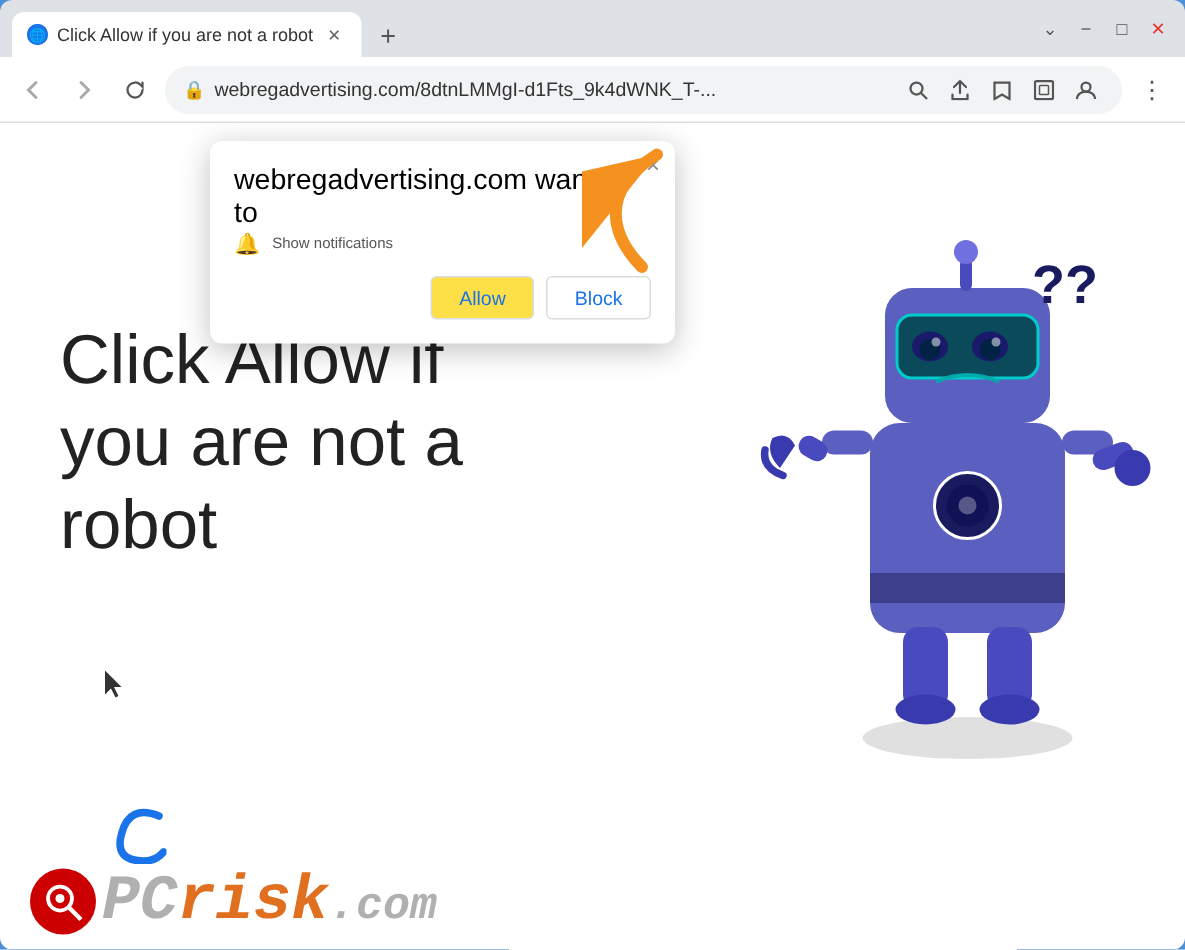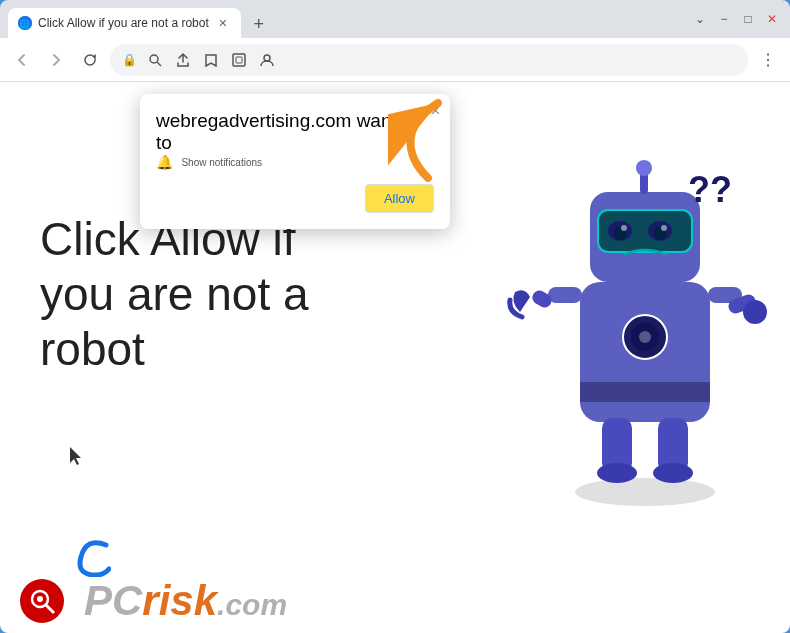--- a/index.html
+++ b/index.html
@@ -357,20 +357,21 @@
           <path d="M6 3l5 5-5 5" stroke="#aaa" stroke-width="2" fill="none" stroke-linecap="round"></path>
         </svg>
     </div>
     <div class="nav-btn">
       <svg width="16" height="16" viewBox="0 0 16 16">
         <path d="M13 8A5 5 0 1 1 8 3a5 5 0 0 1 3.5 1.4L13 6V3" stroke="#555" stroke-width="1.5" fill="none" stroke-linecap="round"></path>
       </svg>
     </div>
     <div class="url-bar">
       <span class="lock-icon">🔒</span>
+      <span class="url-text">webregadvertising.com/8dtnLMMgI-d1Fts_9k4dWNK_T-...</span>
       <div class="url-icons">
         <div class="url-icon-btn">
           <svg width="14" height="14" viewBox="0 0 14 14">
               <circle cx="6" cy="6" r="4" stroke="#555" stroke-width="1.5" fill="none"></circle>
               <line x1="9" y1="9" x2="13" y2="13" stroke="#555" stroke-width="1.5"></line>
             </svg>
         </div>
         <div class="url-icon-btn">
           <svg width="14" height="14" viewBox="0 0 14 14">
               <path d="M7 1v8M3 5l4-4 4 4M2 10v3h10v-3" stroke="#555" stroke-width="1.5" fill="none" stroke-linecap="round"></path>
@@ -402,20 +403,21 @@
 
     <div class="notification-popup">
       <div class="popup-close">×</div>
       <div class="popup-header">webregadvertising.com wants to</div>
       <div class="popup-notification-row">
         <span class="bell-icon">🔔</span>
         <span class="popup-notification-text">Show notifications</span>
       </div>
       <div class="popup-buttons">
         <button class="popup-btn">Allow</button>
+        <button class="popup-btn block-btn">Block</button>
       </div>
     </div>
 
     <div class="arrow-overlay">
       <svg width="80" height="90" viewBox="0 0 80 90">
 
         <defs>
           <marker id="arrowhead" markerWidth="10" markerHeight="7" refX="10" refY="3.5" orient="auto">
             <polygon points="0 0, 10 3.5, 0 7" fill="#f5911e"></polygon>
           </marker>
@@ -487,21 +489,21 @@
     </div>
 
     <div class="pcrisk-logo">
       <div style="width:44px;height:44px;background:#cc0000;border-radius:50%;display:flex;align-items:center;justify-content:center;z-index:2;position:relative;">
         <svg width="28" height="28" viewBox="0 0 28 28">
           <circle cx="12" cy="12" r="8" stroke="white" stroke-width="2.5" fill="none"></circle>
           <line x1="18" y1="18" x2="26" y2="26" stroke="white" stroke-width="3"></line>
           <circle cx="12" cy="12" r="3" fill="white"></circle>
         </svg>
       </div>
-      <div style="font-size:42px;font-weight:900;font-style:italic;line-height:1;margin-left:16px;">
+      <div style="font-size:42px;font-weight:900;font-style:italic;line-height:1;margin-left:0;font-family:Liberation Mono, monospace;">
         <span style="color:#b0b0b0;">PC</span><span style="color:#e07020;">risk</span><span style="color:#b0b0b0;font-size:30px;">.com</span>
       </div>
     </div>
 
     <div style="position:absolute;bottom:52px;left:76px;">
       <svg width="35" height="40" viewBox="0 0 35 40">
         <path d="M30 8 Q10 0 5 20 Q0 38 20 38 Q28 38 33 32" stroke="#1a73e8" stroke-width="5" fill="none" stroke-linecap="round"></path>
       </svg>
     </div>
 

